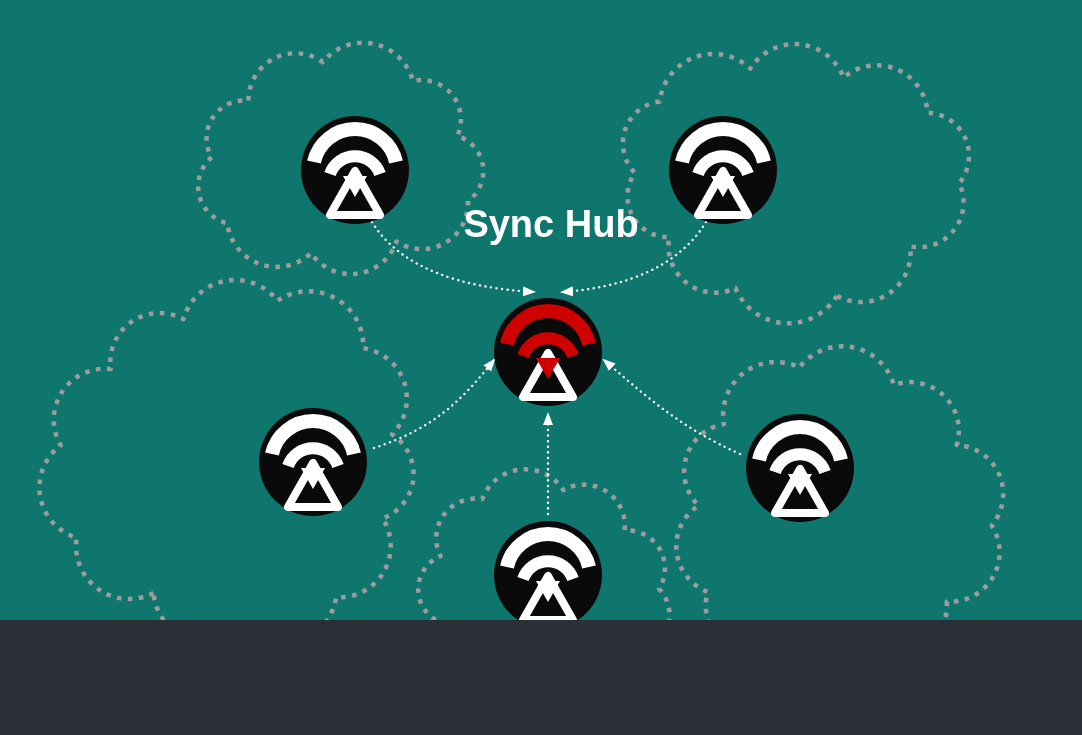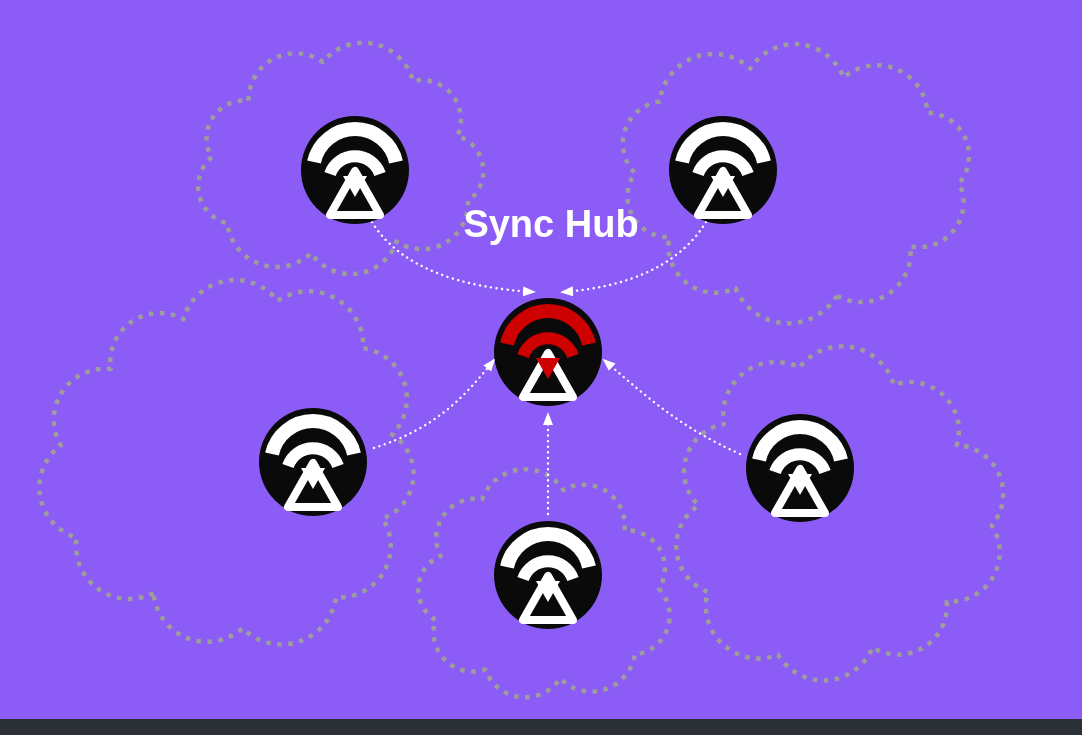--- a/index.html
+++ b/index.html
@@ -1,20 +1,20 @@
 <!DOCTYPE html>
 <html><head>
 <meta charset="utf-8">
 <style>
   html, body { margin: 0; padding: 0; background: #2a3036; }
   .stage {
     position: relative;
     width: 1082px;
-    height: 719px;
-    background: #8b5cf6;
+    height: 620px;
+    background: #0f766e;
     overflow: hidden;
     font-family: "Liberation Sans", sans-serif;
   }
   svg { display: block; width: 1082px; height: 735px; }
   .cloud {
     fill: none;
     stroke: #9d9d9d;
     stroke-width: 4.5;
     stroke-dasharray: 4.5 6.5;
     stroke-linecap: butt;

